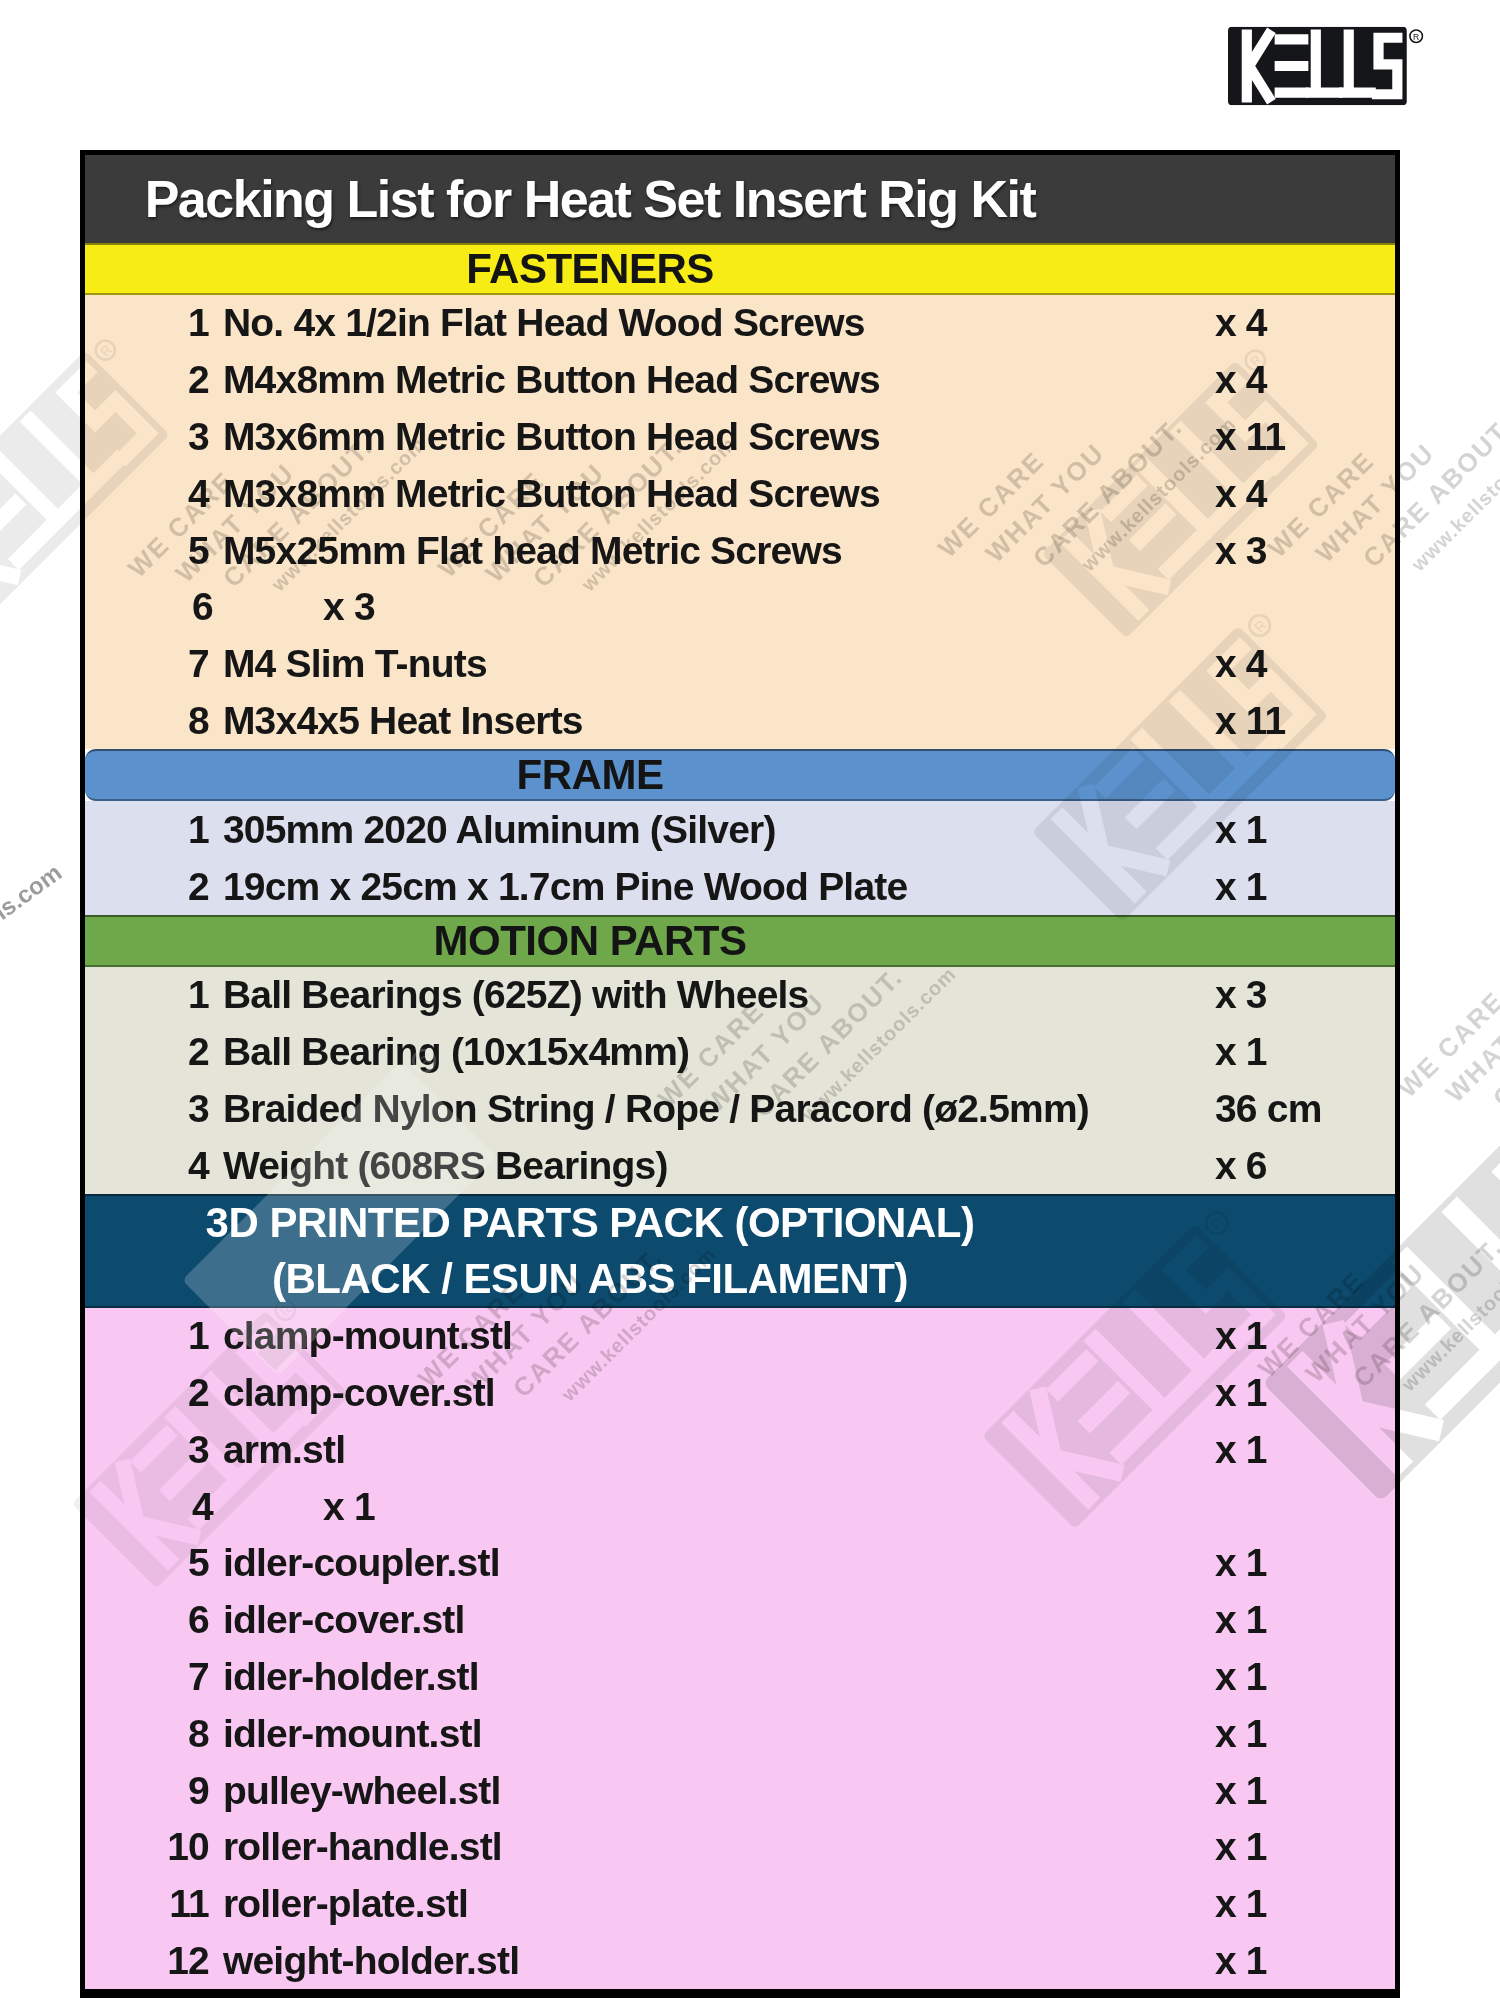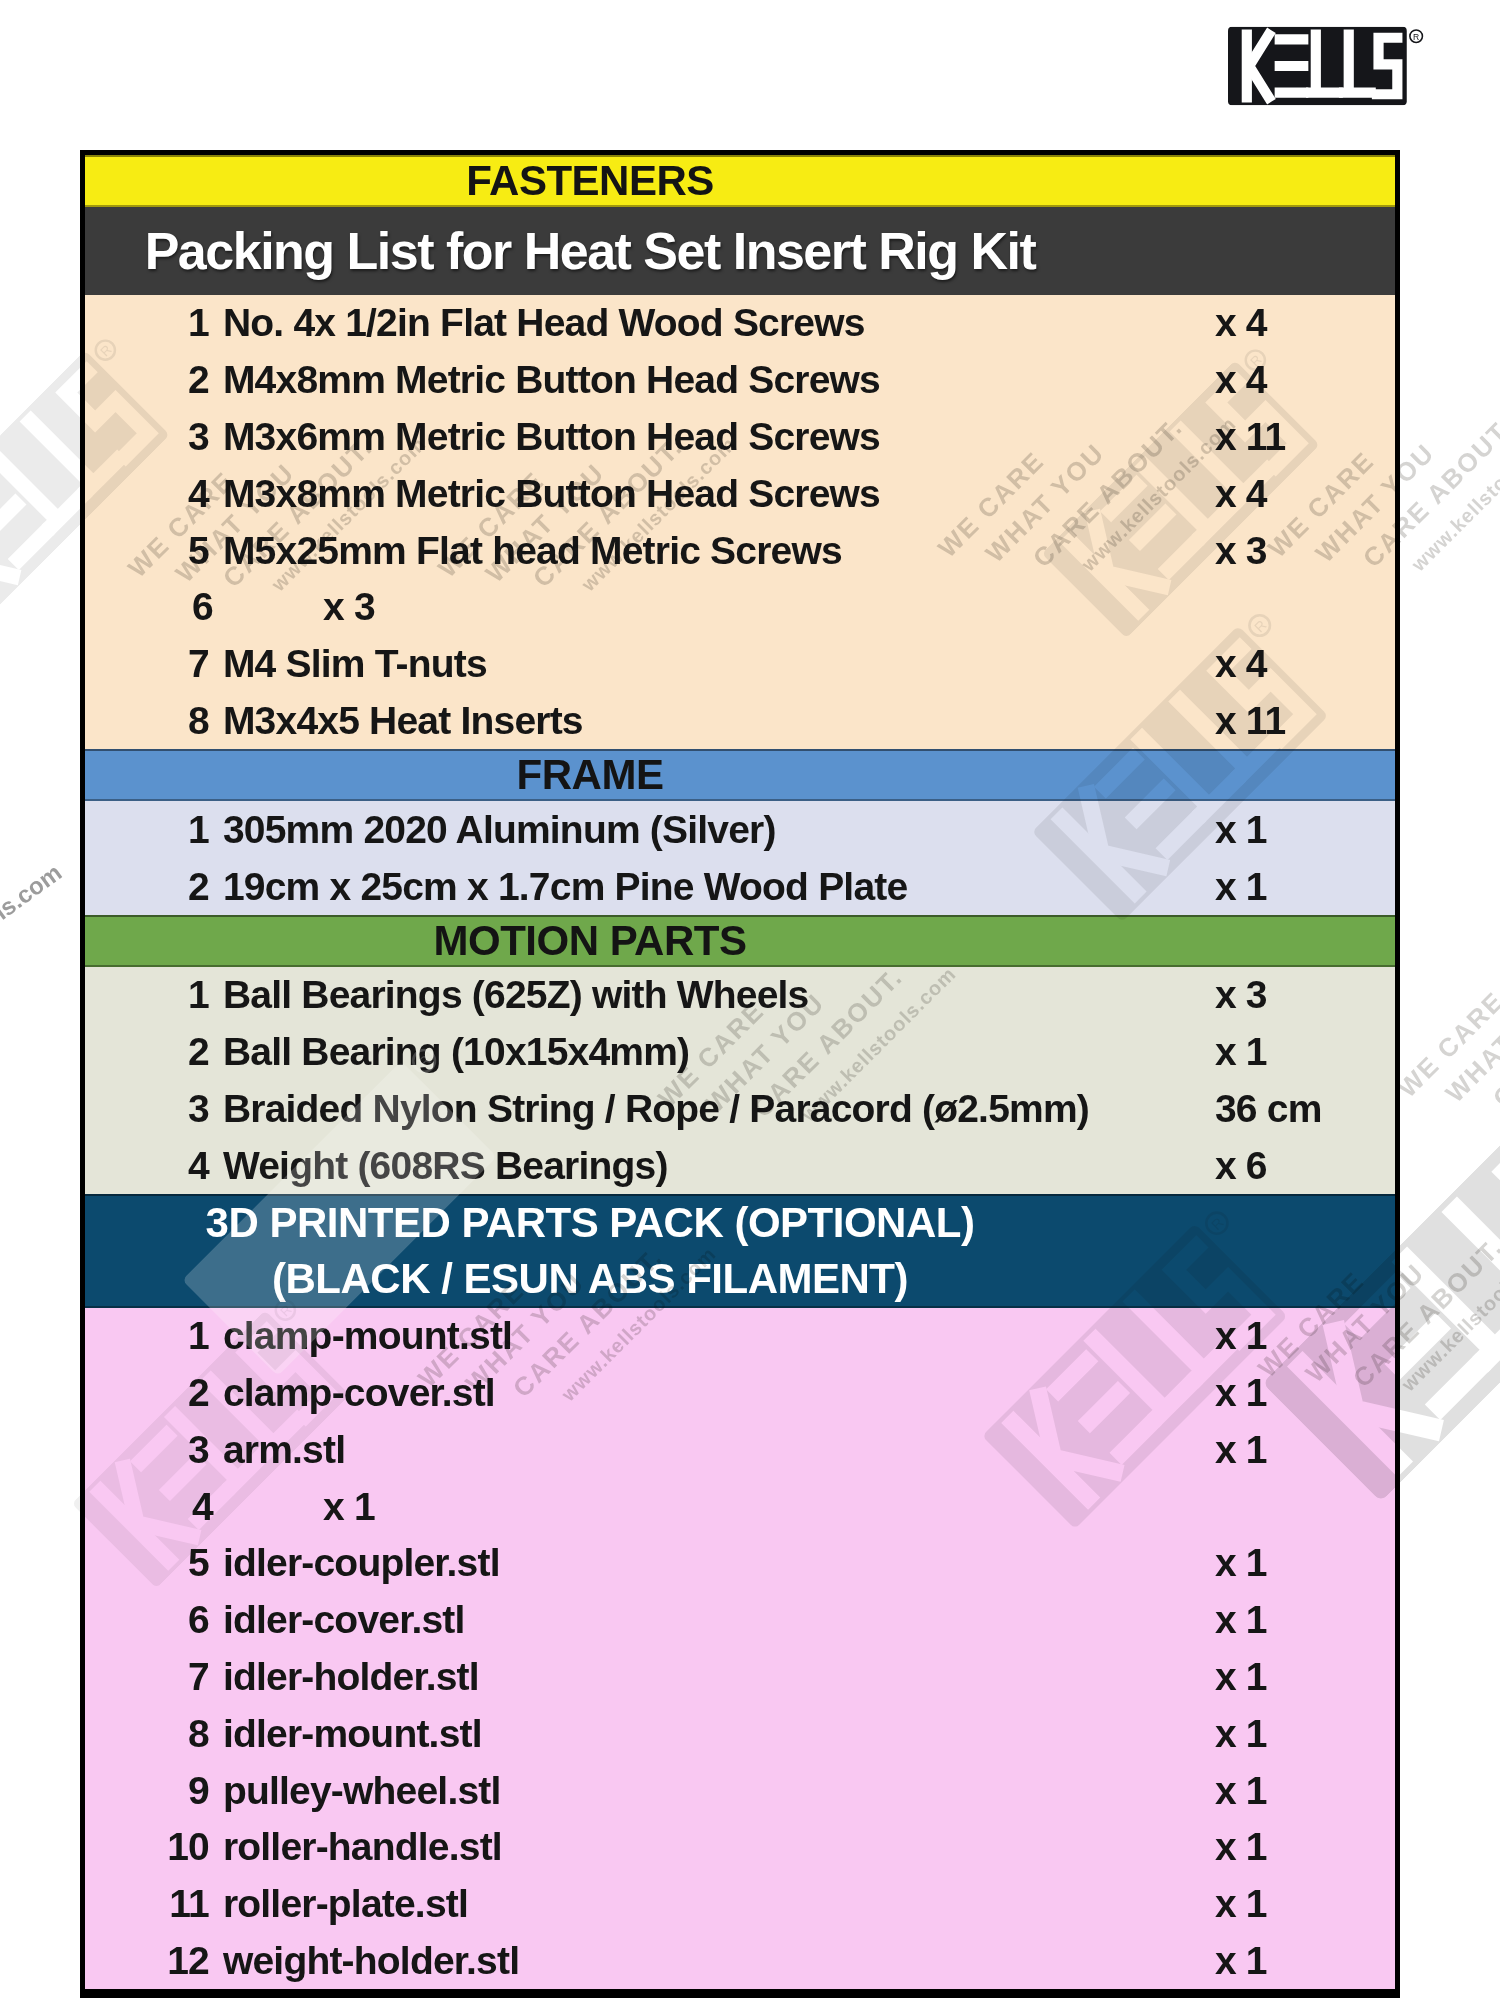--- a/index.html
+++ b/index.html
@@ -71,26 +71,26 @@
   </svg>
 
   <div class="kells-main" title="KELLS">
     <svg class="kells-svg" viewBox="0 0 250 100">
       <use href="#kells"></use>
     </svg>
   </div>
 
   <div class="ptable">
 
+    <div class="band title-band">
+      <div class="cell-main title-text">Packing List for Heat Set Insert Rig Kit</div>
+    </div>
+
     <div class="band sec-head" style="background: rgb(247, 236, 19); color: rgb(20, 20, 20);">
       <div class="cell-main">FASTENERS</div>
-    </div>
-
-    <div class="band title-band">
-      <div class="cell-main title-text">Packing List for Heat Set Insert Rig Kit</div>
     </div>
     <div class="rows" style="background: rgb(251, 229, 201);">
         <div class="row">
     <div class="c-num">1</div>
     <div class="c-desc">No. 4x 1/2in Flat Head Wood Screws</div>
     <div class="c-qty">x 4</div>
   </div>
         <div class="row">
     <div class="c-num">2</div>
     <div class="c-desc">M4x8mm Metric Button Head Screws</div>
@@ -120,21 +120,21 @@
     <div class="c-desc">M4 Slim T-nuts</div>
     <div class="c-qty">x 4</div>
   </div>
         <div class="row">
     <div class="c-num">8</div>
     <div class="c-desc">M3x4x5 Heat Inserts</div>
     <div class="c-qty">x 11</div>
   </div>
       </div>
 
-    <div class="band sec-head" style="background: rgb(91, 146, 206); color: rgb(20, 20, 20);">
+    <div class="band sec-head" style="background: rgb(91, 146, 206); color: rgb(20, 20, 20); border-radius: 11px;">
       <div class="cell-main">FRAME</div>
     </div>
     <div class="rows" style="background: rgb(220, 223, 238);">
         <div class="row">
     <div class="c-num">1</div>
     <div class="c-desc">305mm 2020 Aluminum (Silver)</div>
     <div class="c-qty">x 1</div>
   </div>
         <div class="row">
     <div class="c-num">2</div>

